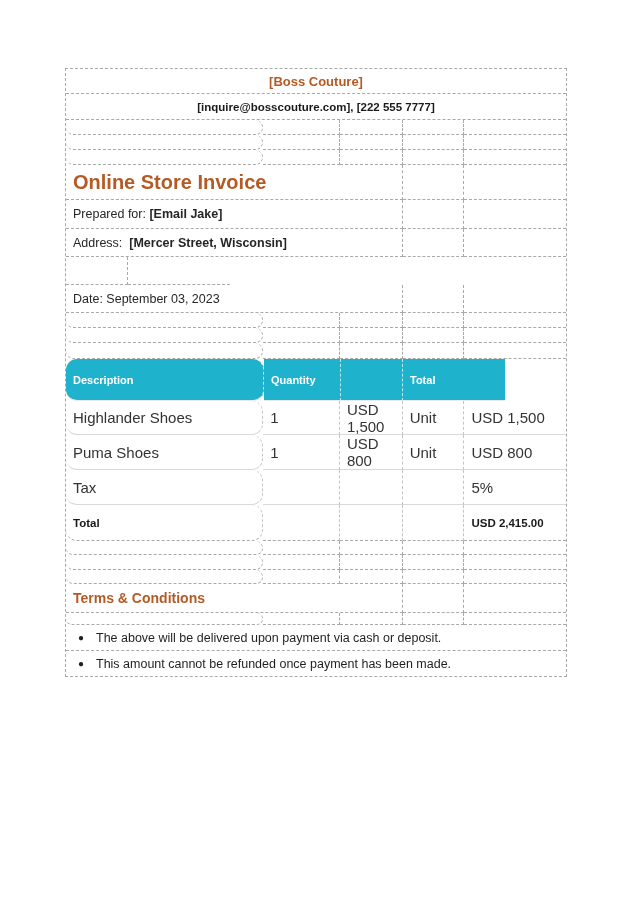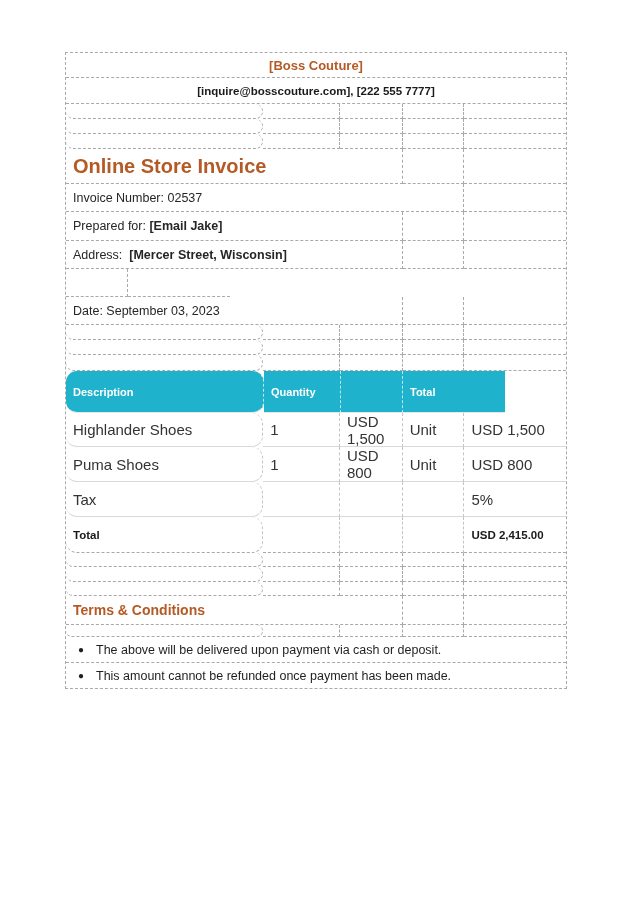--- a/index.html
+++ b/index.html
@@ -5,21 +5,21 @@
   * { margin: 0; padding: 0; box-sizing: border-box; }
   html, body { background: #ffffff; }
   body {
     width: 632px; height: 905px;
     position: relative;
     font-family: "Liberation Sans", sans-serif;
     color: var(--text-dark, #1f1f1f);
   }
   .doc {
     position: absolute;
-    left: 65px; top: 52px; width: 502px;
+    left: 65px; top: 68px; width: 502px;
     border-left: 1px dashed var(--grid-gray, #a9a9a9);
     border-top: 1px dashed var(--grid-gray, #a9a9a9);
     border-right: 1px dashed var(--grid-gray, #a9a9a9);
     border-bottom: 1px dashed var(--grid-gray, #a9a9a9);
   }
   .t-row { display: flex; width: 100%; }
   .t-cell {
     border-right: 1px dashed var(--grid-gray, #a9a9a9);
     border-bottom: 1px dashed var(--grid-gray, #a9a9a9);
     display: flex; align-items: center;
@@ -104,27 +104,20 @@
       <div class="t-cell w-c4"></div>
       <div class="t-cell w-c5"></div>
   </div>
 
   <div class="t-row" style="height:35px">
     <div class="t-cell w-m13 section-title">Online Store Invoice</div>
     <div class="t-cell w-c4"></div>
     <div class="t-cell w-c5"></div>
   </div>
 
-  <div class="t-row" style="height:28px">
-    <div class="t-cell w-m14 info-text">
-      <span class="lbl">Invoice Number: </span>
-        <span class="lbl">02537</span>
-    </div>
-    <div class="t-cell w-c5"></div>
-  </div>
 
   <div class="t-row" style="height:29px">
     <div class="t-cell w-m13 info-text">
       <span class="lbl">Prepared for: </span>
         <span class="val-bold">[Email Jake]</span>
     </div>
     <div class="t-cell w-c4"></div>
     <div class="t-cell w-c5"></div>
   </div>
 

